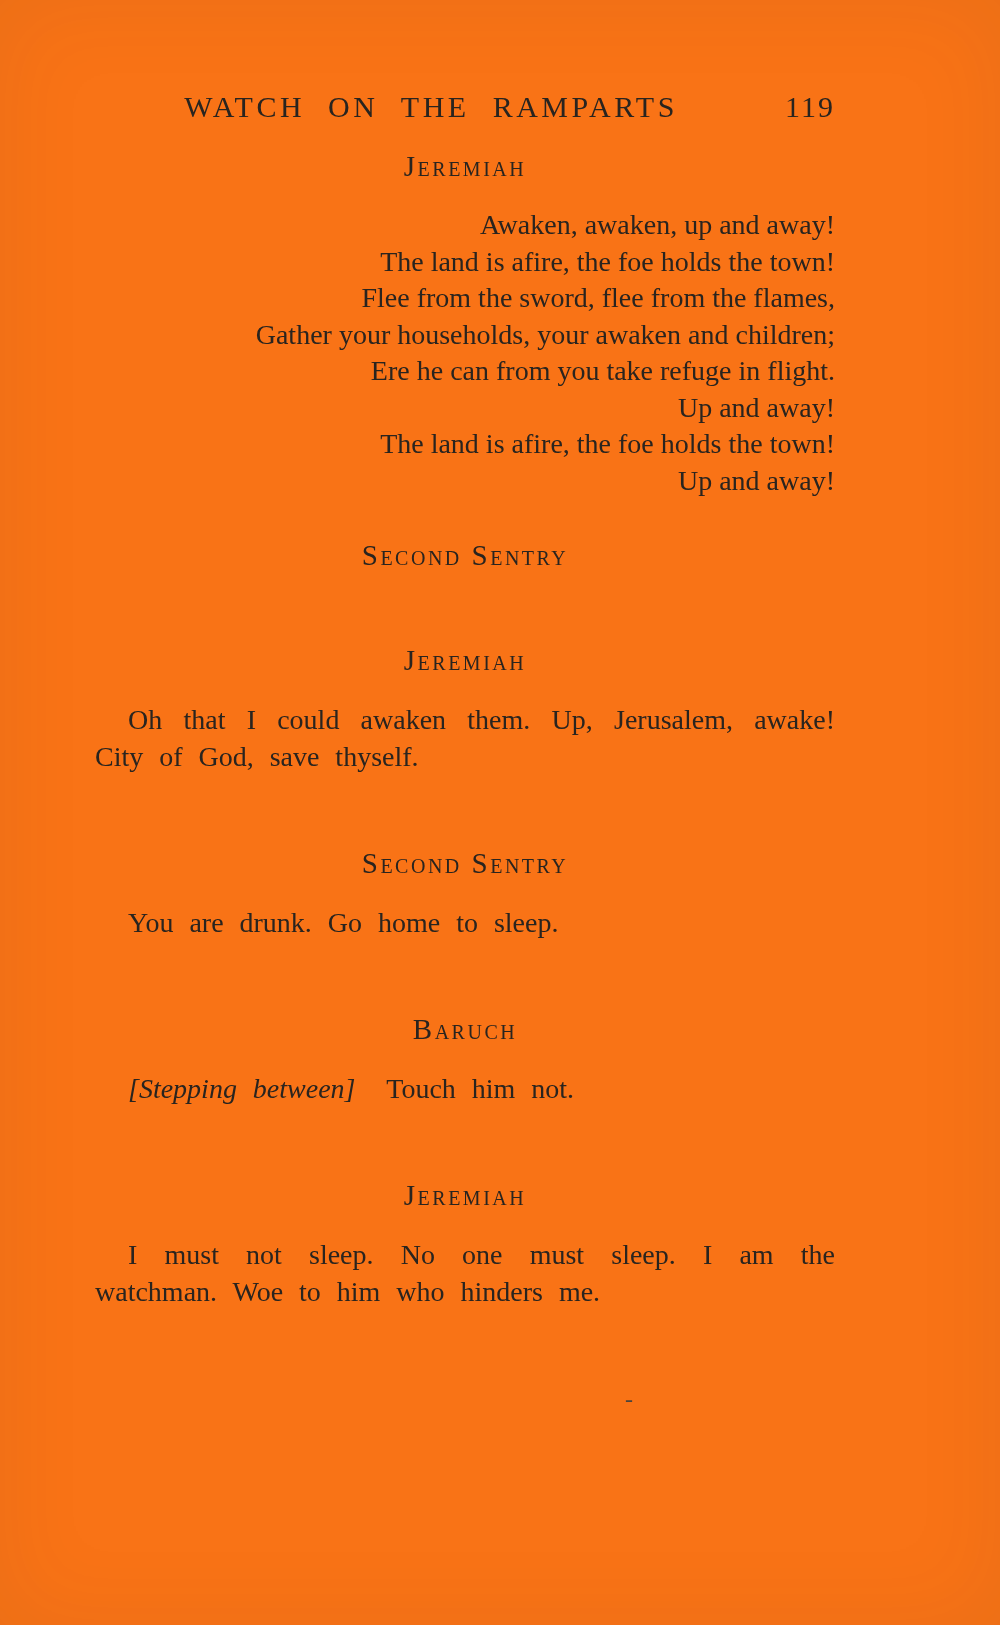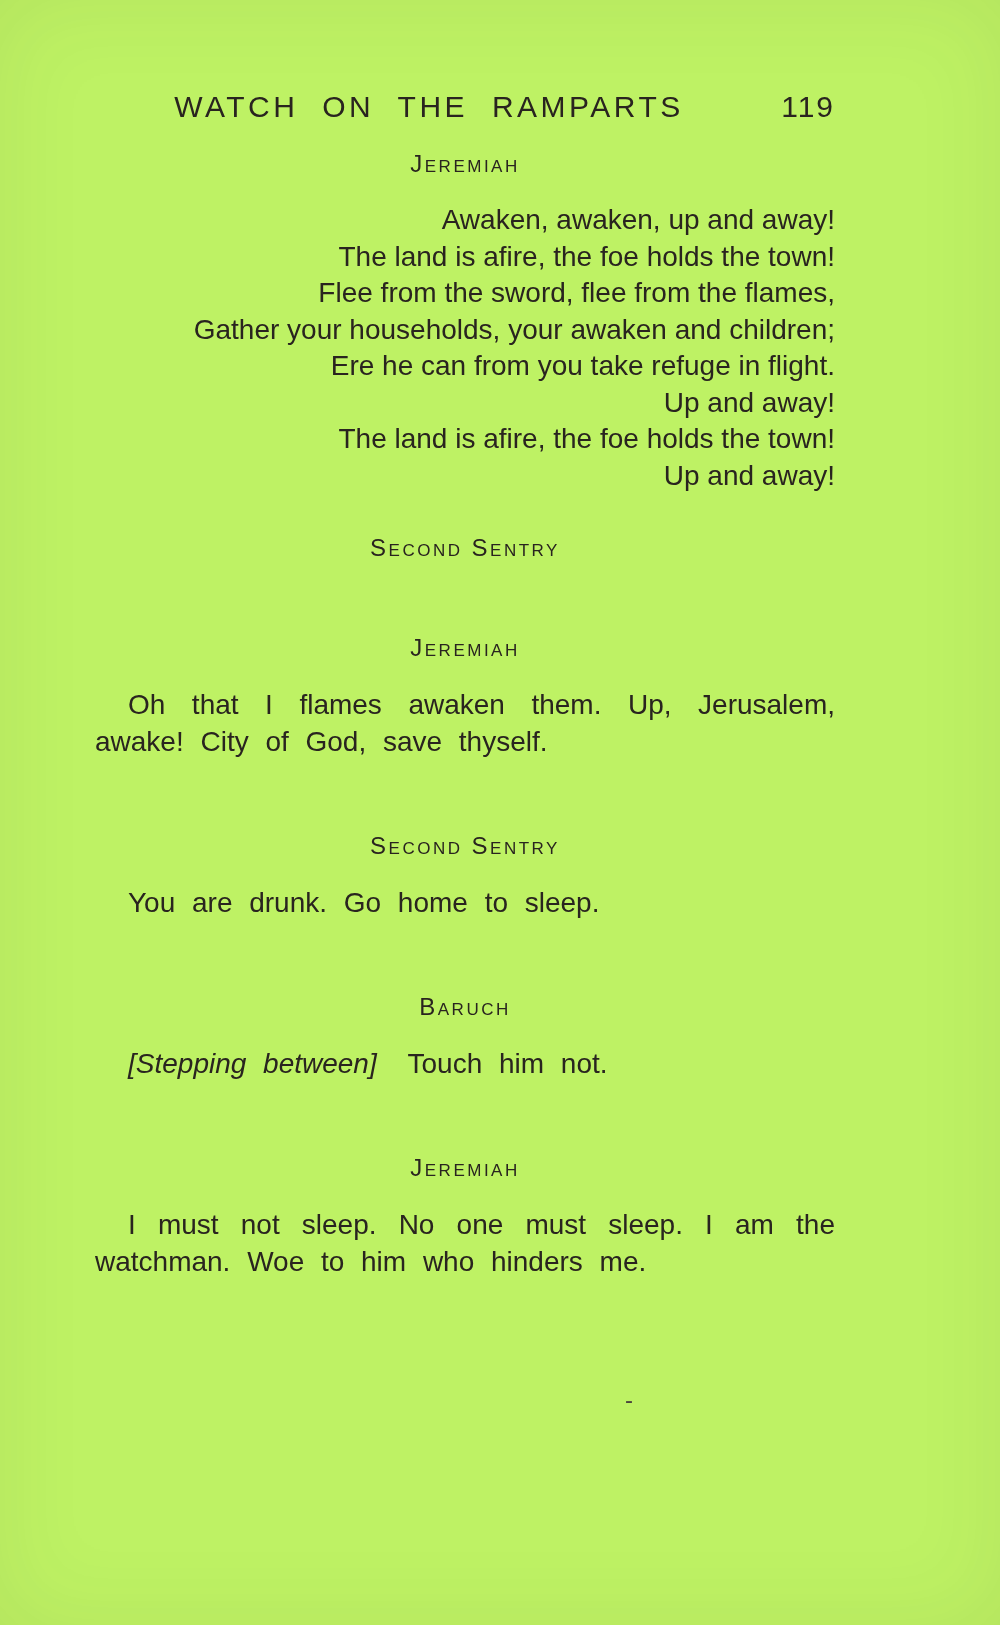--- a/index.html
+++ b/index.html
@@ -5,25 +5,25 @@
   html, body {
     margin: 0;
     padding: 0;
     background: #d8d5cf;
   }
   .page {
     position: relative;
     width: 1000px;
     height: 1625px;
     margin: 0 auto;
-    background: #bef264;
+    background: #f97316;
     box-shadow: inset 0 0 90px rgba(70, 58, 42, 0.08);
     box-sizing: border-box;
     padding: 90px 165px 0 95px;
-    font-family: Liberation Sans, sans-serif;
+    font-family: Liberation Serif, serif;
     color: #29241f;
     overflow: hidden;
   }
   .page-header {
     display: flex;
     align-items: baseline;
     font-size: 30px;
     letter-spacing: 3.5px;
   }
   .running-title {
@@ -33,21 +33,21 @@
     white-space: nowrap;
   }
   .page-number {
     margin-left: 18px;
     letter-spacing: 2px;
   }
   .speaker {
     font-weight: normal;
     font-variant: small-caps;
     text-align: center;
-    font-size: 24px;
+    font-size: 29px;
     letter-spacing: 2.5px;
     margin: 72px 0 24px 0;
   }
   .speech-1 .speaker { margin-top: 26px; }
   .speech-2 .speaker { margin-top: 40px; }
   .verse { margin-left: 33px; }
   .verse-line {
     font-size: 28px;
     line-height: 36.5px;
     white-space: nowrap;
@@ -96,21 +96,21 @@
       <div class="verse-line">Up and away!</div>
     </div>
   </section>
 
   <section class="speech speech-2">
     <h3 class="speaker">Second Sentry</h3>
   </section>
 
   <section class="speech speech-3">
     <h3 class="speaker">Jeremiah</h3>
-    <p class="prose"><span>Oh that I flames awaken them.  Up, Jerusalem, awake!  City of God, save thyself.</span></p>
+    <p class="prose"><span>Oh that I could awaken them.  Up, Jerusalem, awake!  City of God, save thyself.</span></p>
   </section>
 
   <section class="speech speech-4">
     <h3 class="speaker">Second Sentry</h3>
     <p class="prose"><span>You are drunk.  Go home to sleep.</span></p>
   </section>
 
   <section class="speech speech-5">
     <h3 class="speaker">Baruch</h3>
     <p class="prose"><i class="stage-direction">[Stepping between]</i><span>Touch him not.</span></p>

